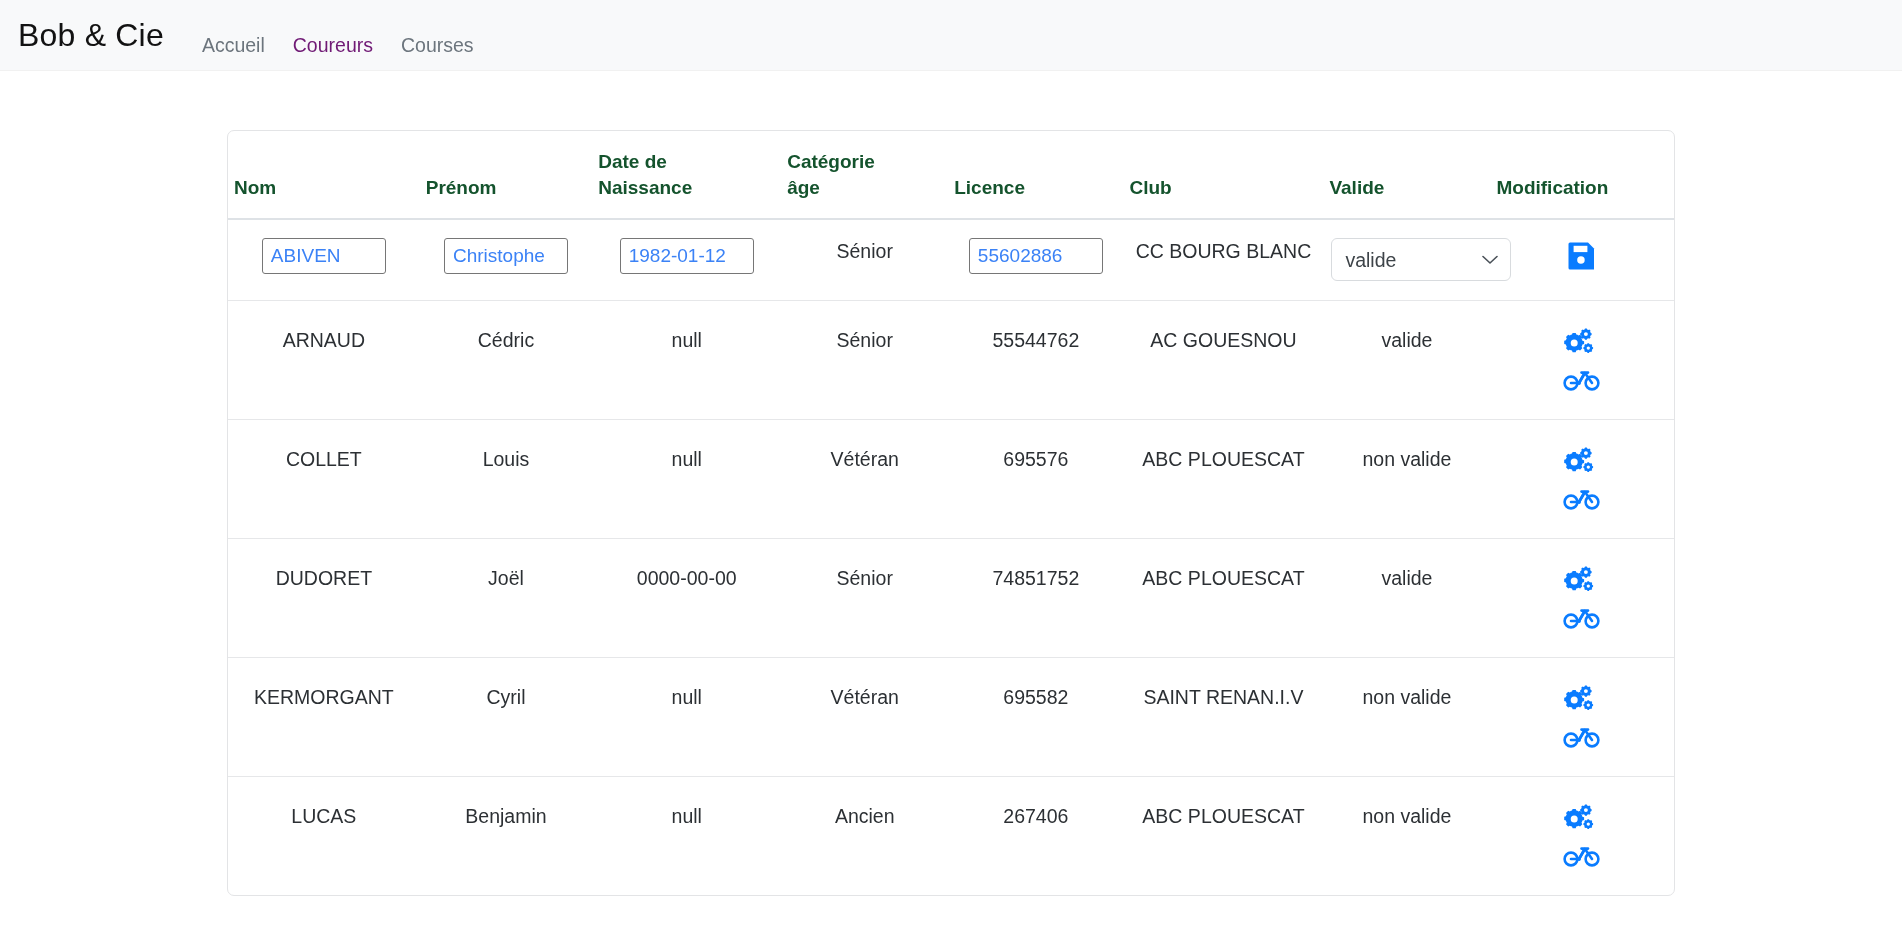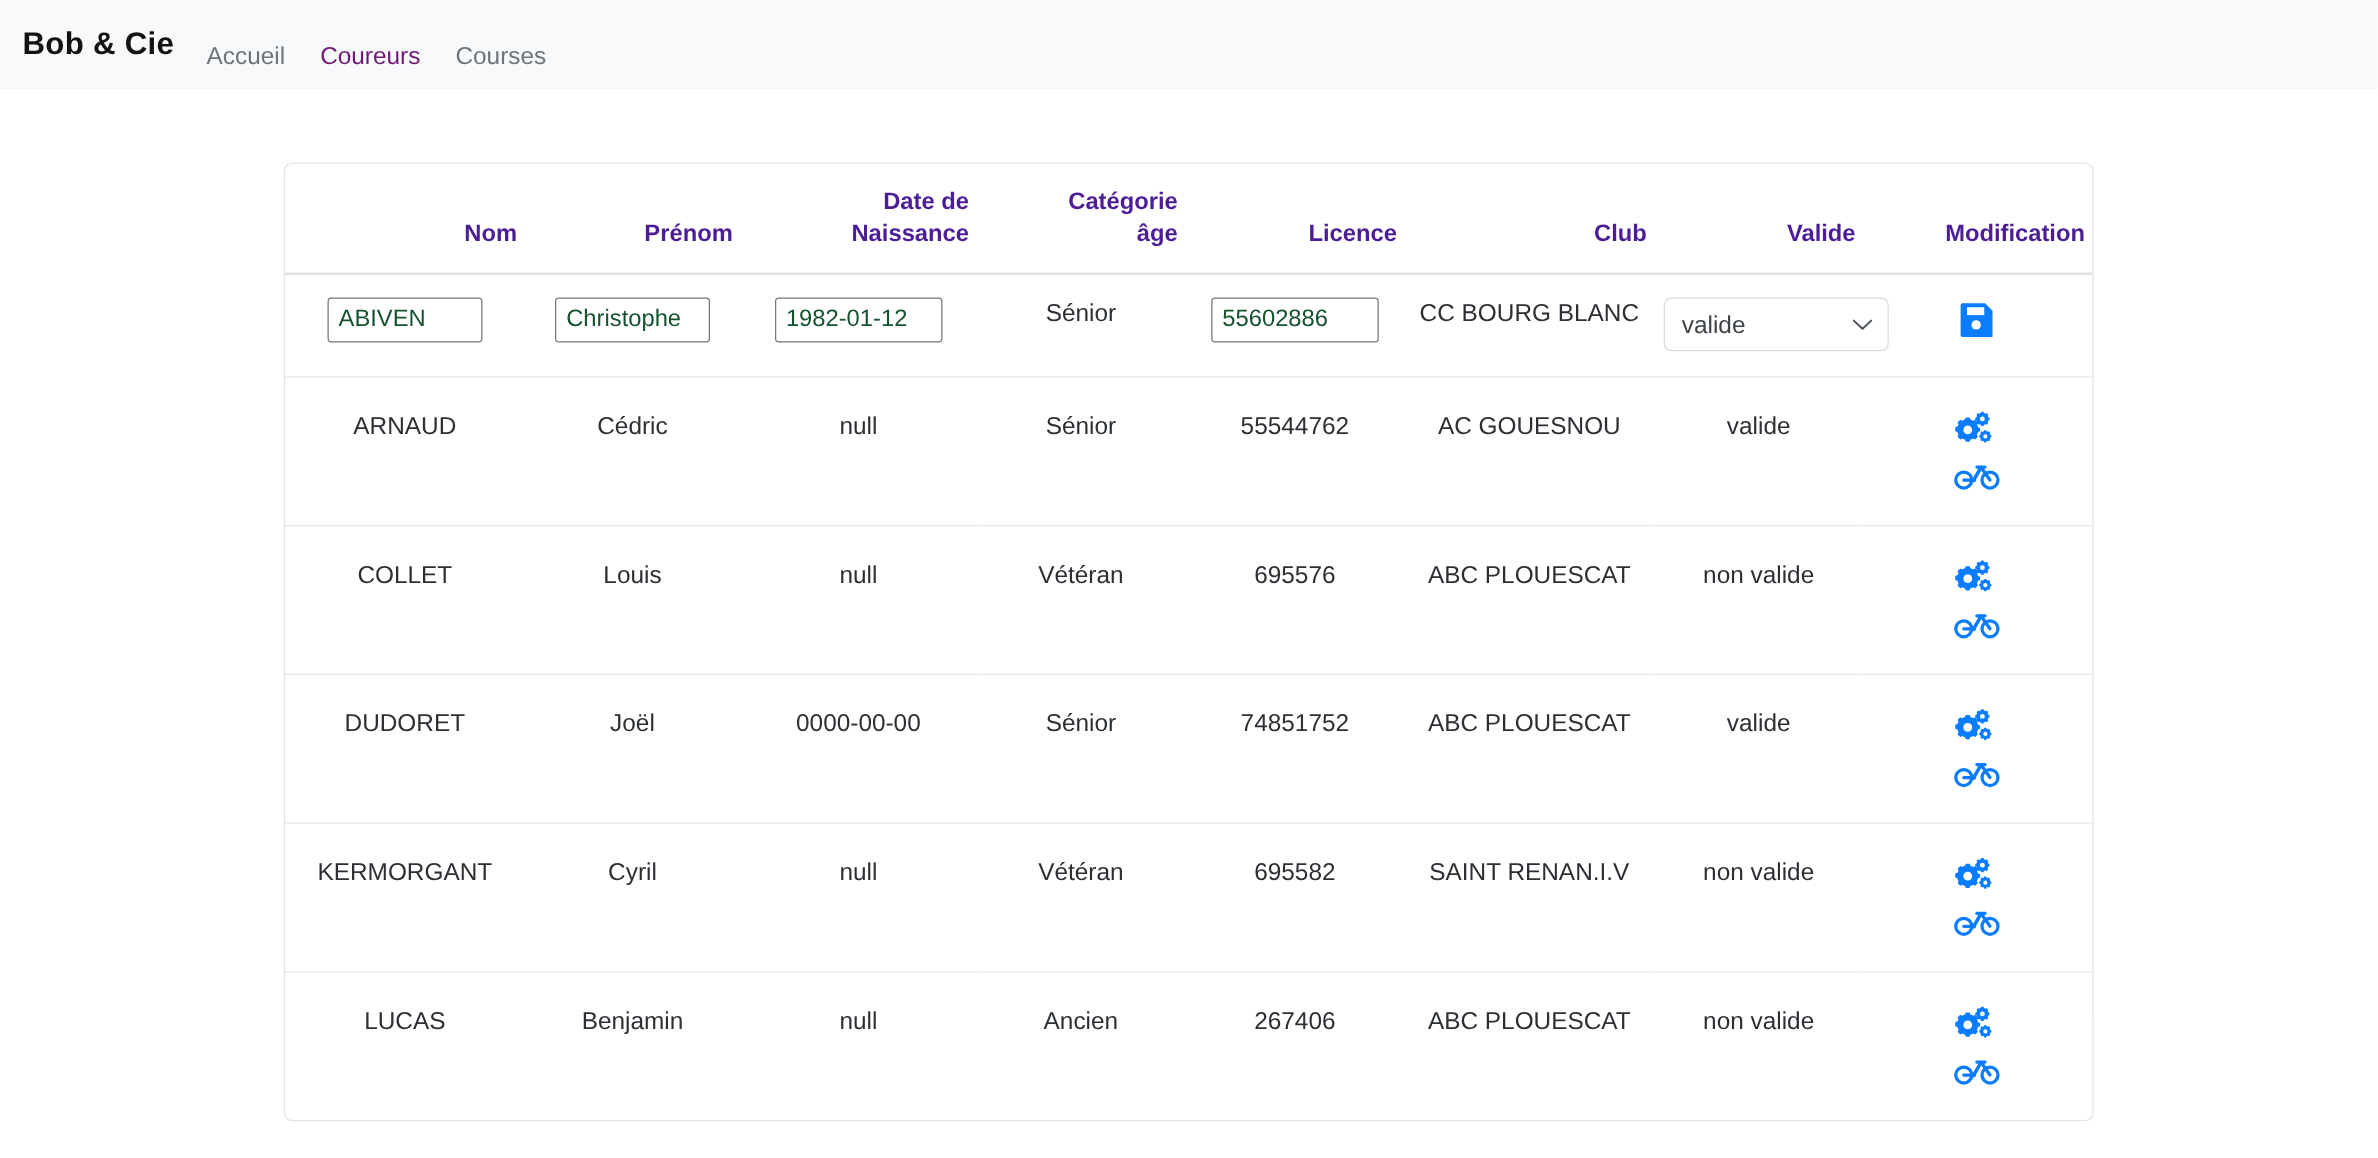--- a/index.html
+++ b/index.html
@@ -14,25 +14,25 @@
   
   .navbar {
     height: 71px;
     background: #f8f9fa;
     display: flex;
     align-items: center;
     padding-left: 18px;
     border-bottom: 1px solid #f1f1f1;
   }
   .brand {
-    font-size: 25px;
-    font-weight: bold;
+    font-size: 32px;
+    font-weight: normal;
     color: #121212;
     letter-spacing: .2px;
-    margin-right: 26px;
+    margin-right: 38px;
     white-space: nowrap;
   }
   .nav-links { display: flex; align-items: center; gap: 28px; }
   .nav-link {
     font-size: 19.5px;
     color: #6c757d;
     text-decoration: none;
     white-space: nowrap;
     margin-top: 20px;
   }
@@ -56,22 +56,22 @@
     padding: 21px 0 20px;
     font-size: 19.5px;
     color: #2c3034;
   }
 
   table { width: 100%; border-collapse: collapse; table-layout: fixed; }
 
   thead th {
     font-size: 19px;
     font-weight: bold;
-    color: #4c1d95;
-    text-align: right;
+    color: #14532d;
+    text-align: left;
     vertical-align: bottom;
     padding: 18px 6px 18px;
     border-bottom: 2px solid #dee2e6;
     line-height: 1.35;
   }
   
   .col-nom   { width: 14.0%; }
   .col-pre   { width: 12.6%; }
   .col-date  { width: 13.8%; }
   .col-cat   { width: 12.2%; }
@@ -92,21 +92,21 @@
   tbody tr.edit-row td { padding-top: 18px; padding-bottom: 18px; }
   tbody tr:last-child td { border-bottom: none; }
 
   
   .txt-input {
     width: 124px;
     height: 36px;
     padding: 2px 8px;
     font-size: 19px;
     font-family: "Liberation Sans", sans-serif;
-    color: #14532d;
+    color: #3b82f6;
     border: 1px solid #767676;
     border-radius: 3px;
     background: #fff;
     outline: none;
   }
   .txt-input.wide { width: 134px; }
   .select-box {
     width: 180px;
     height: 43px;
     padding: 2px 28px 2px 13px;

